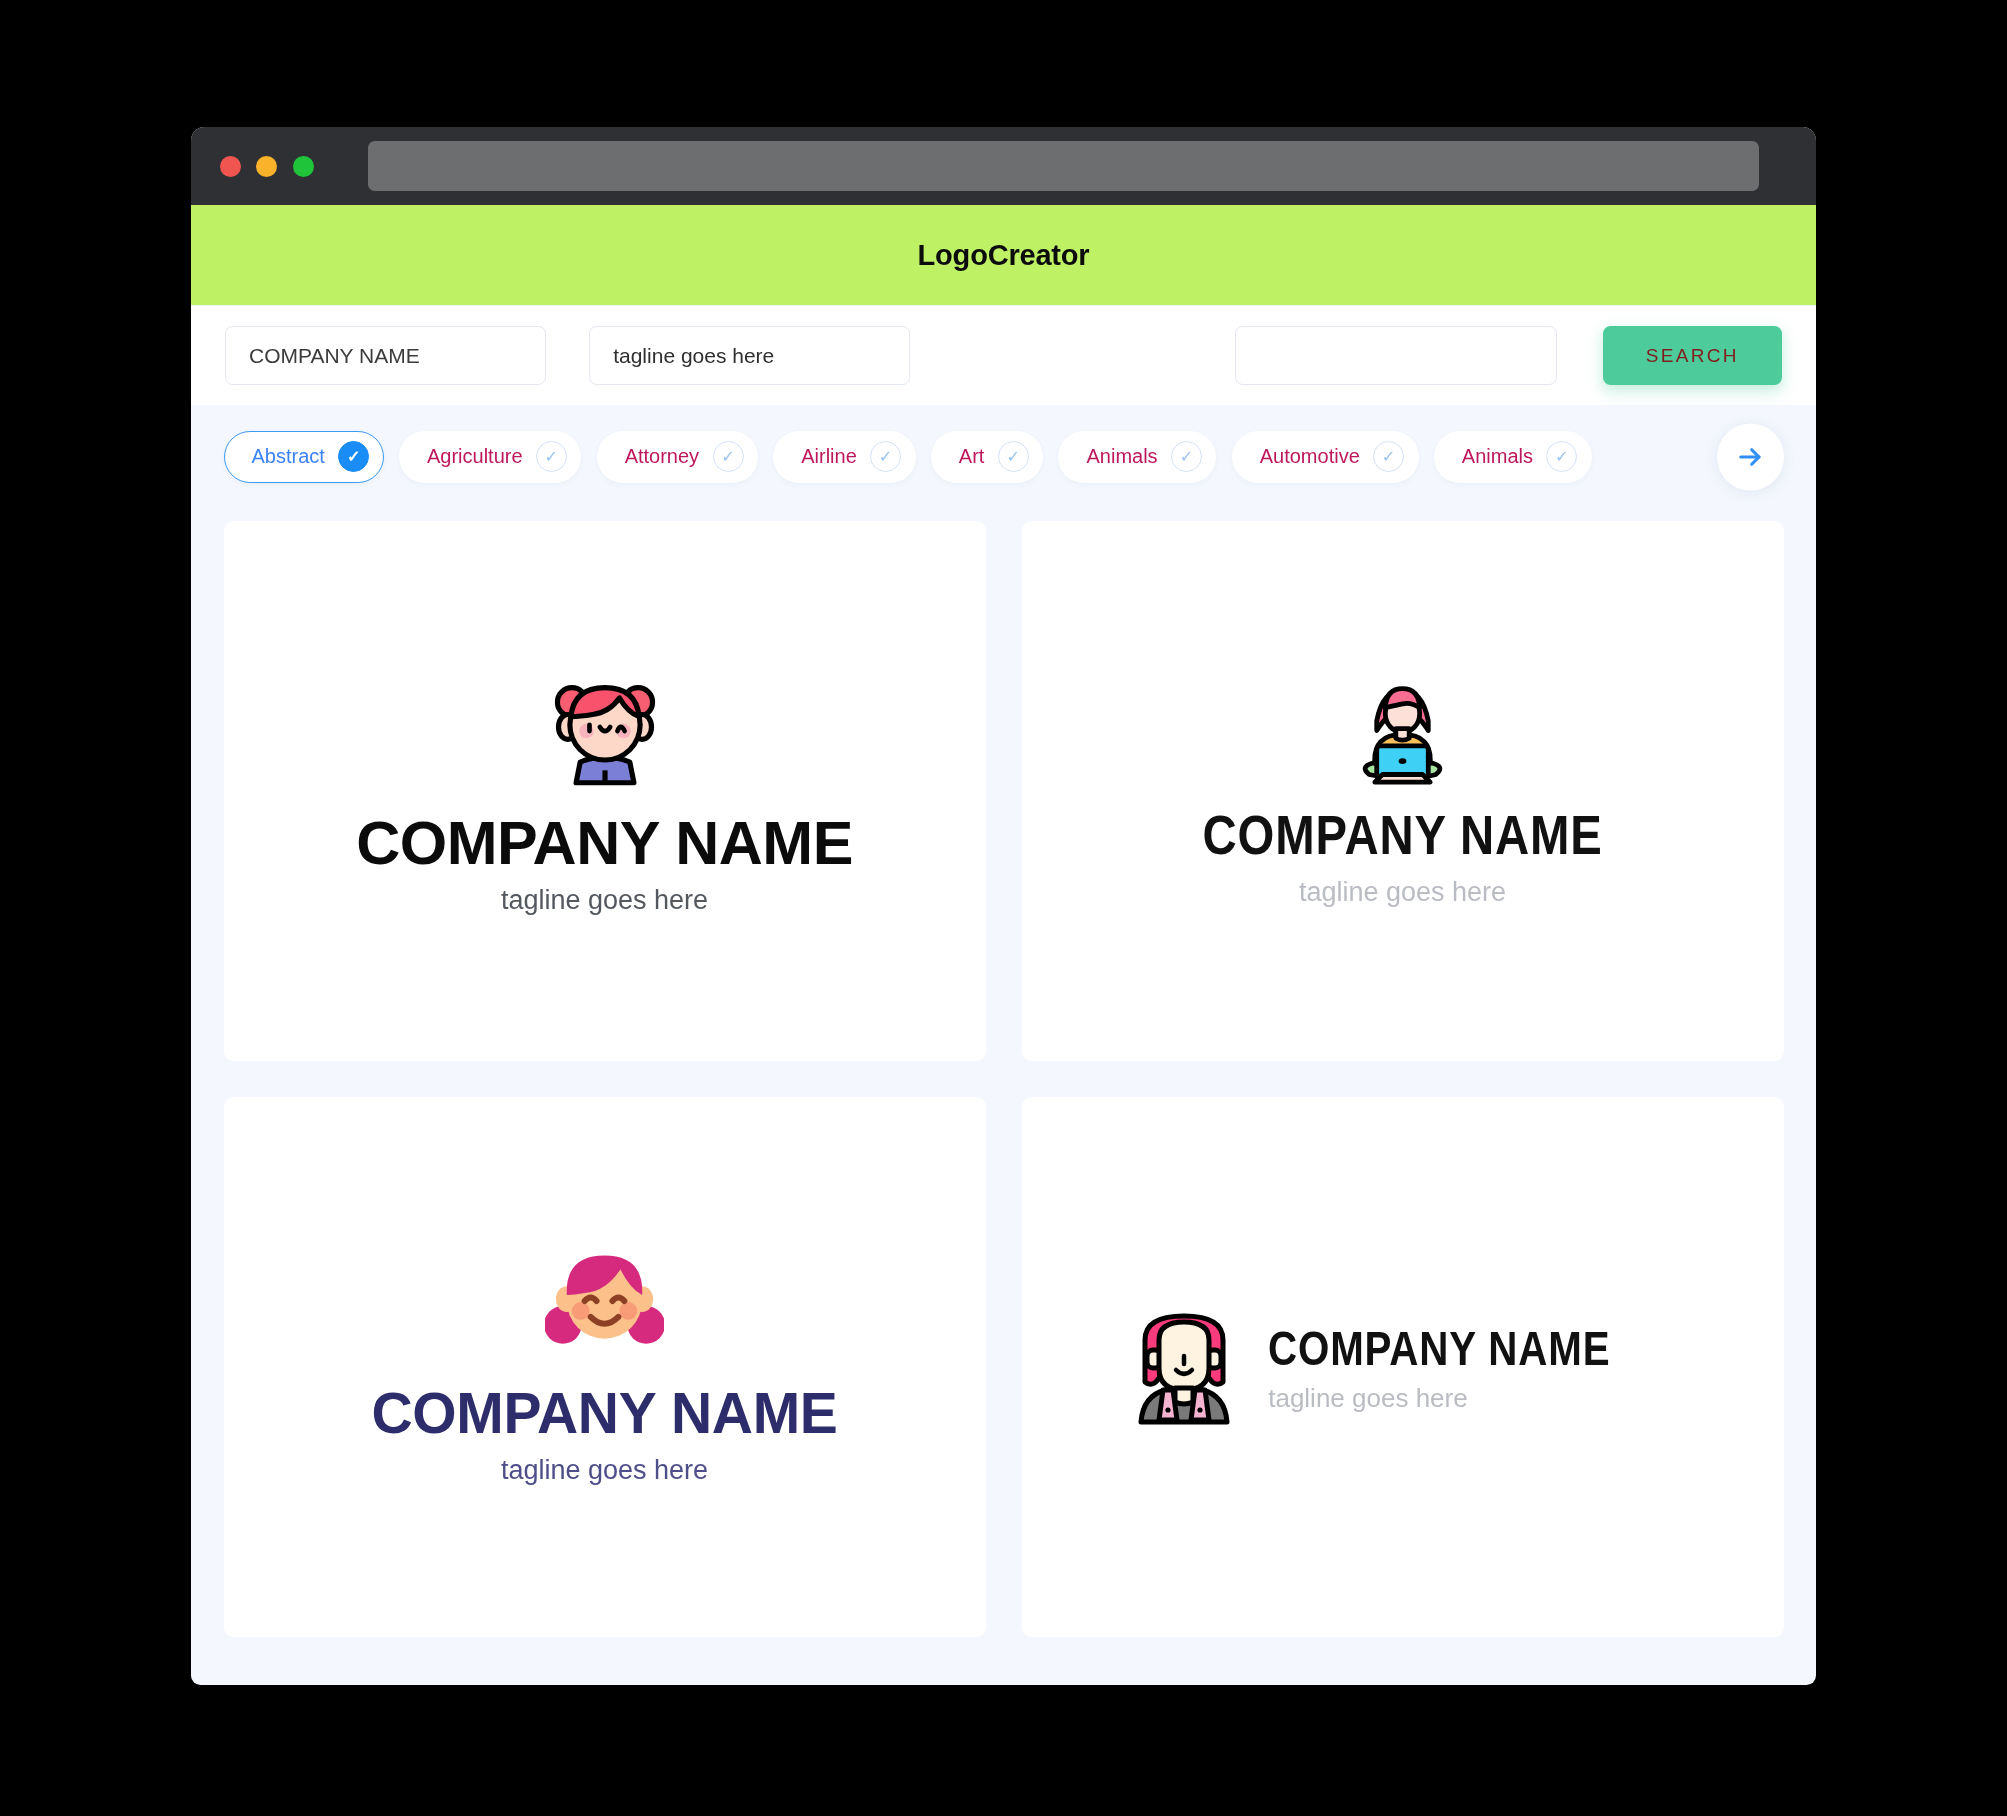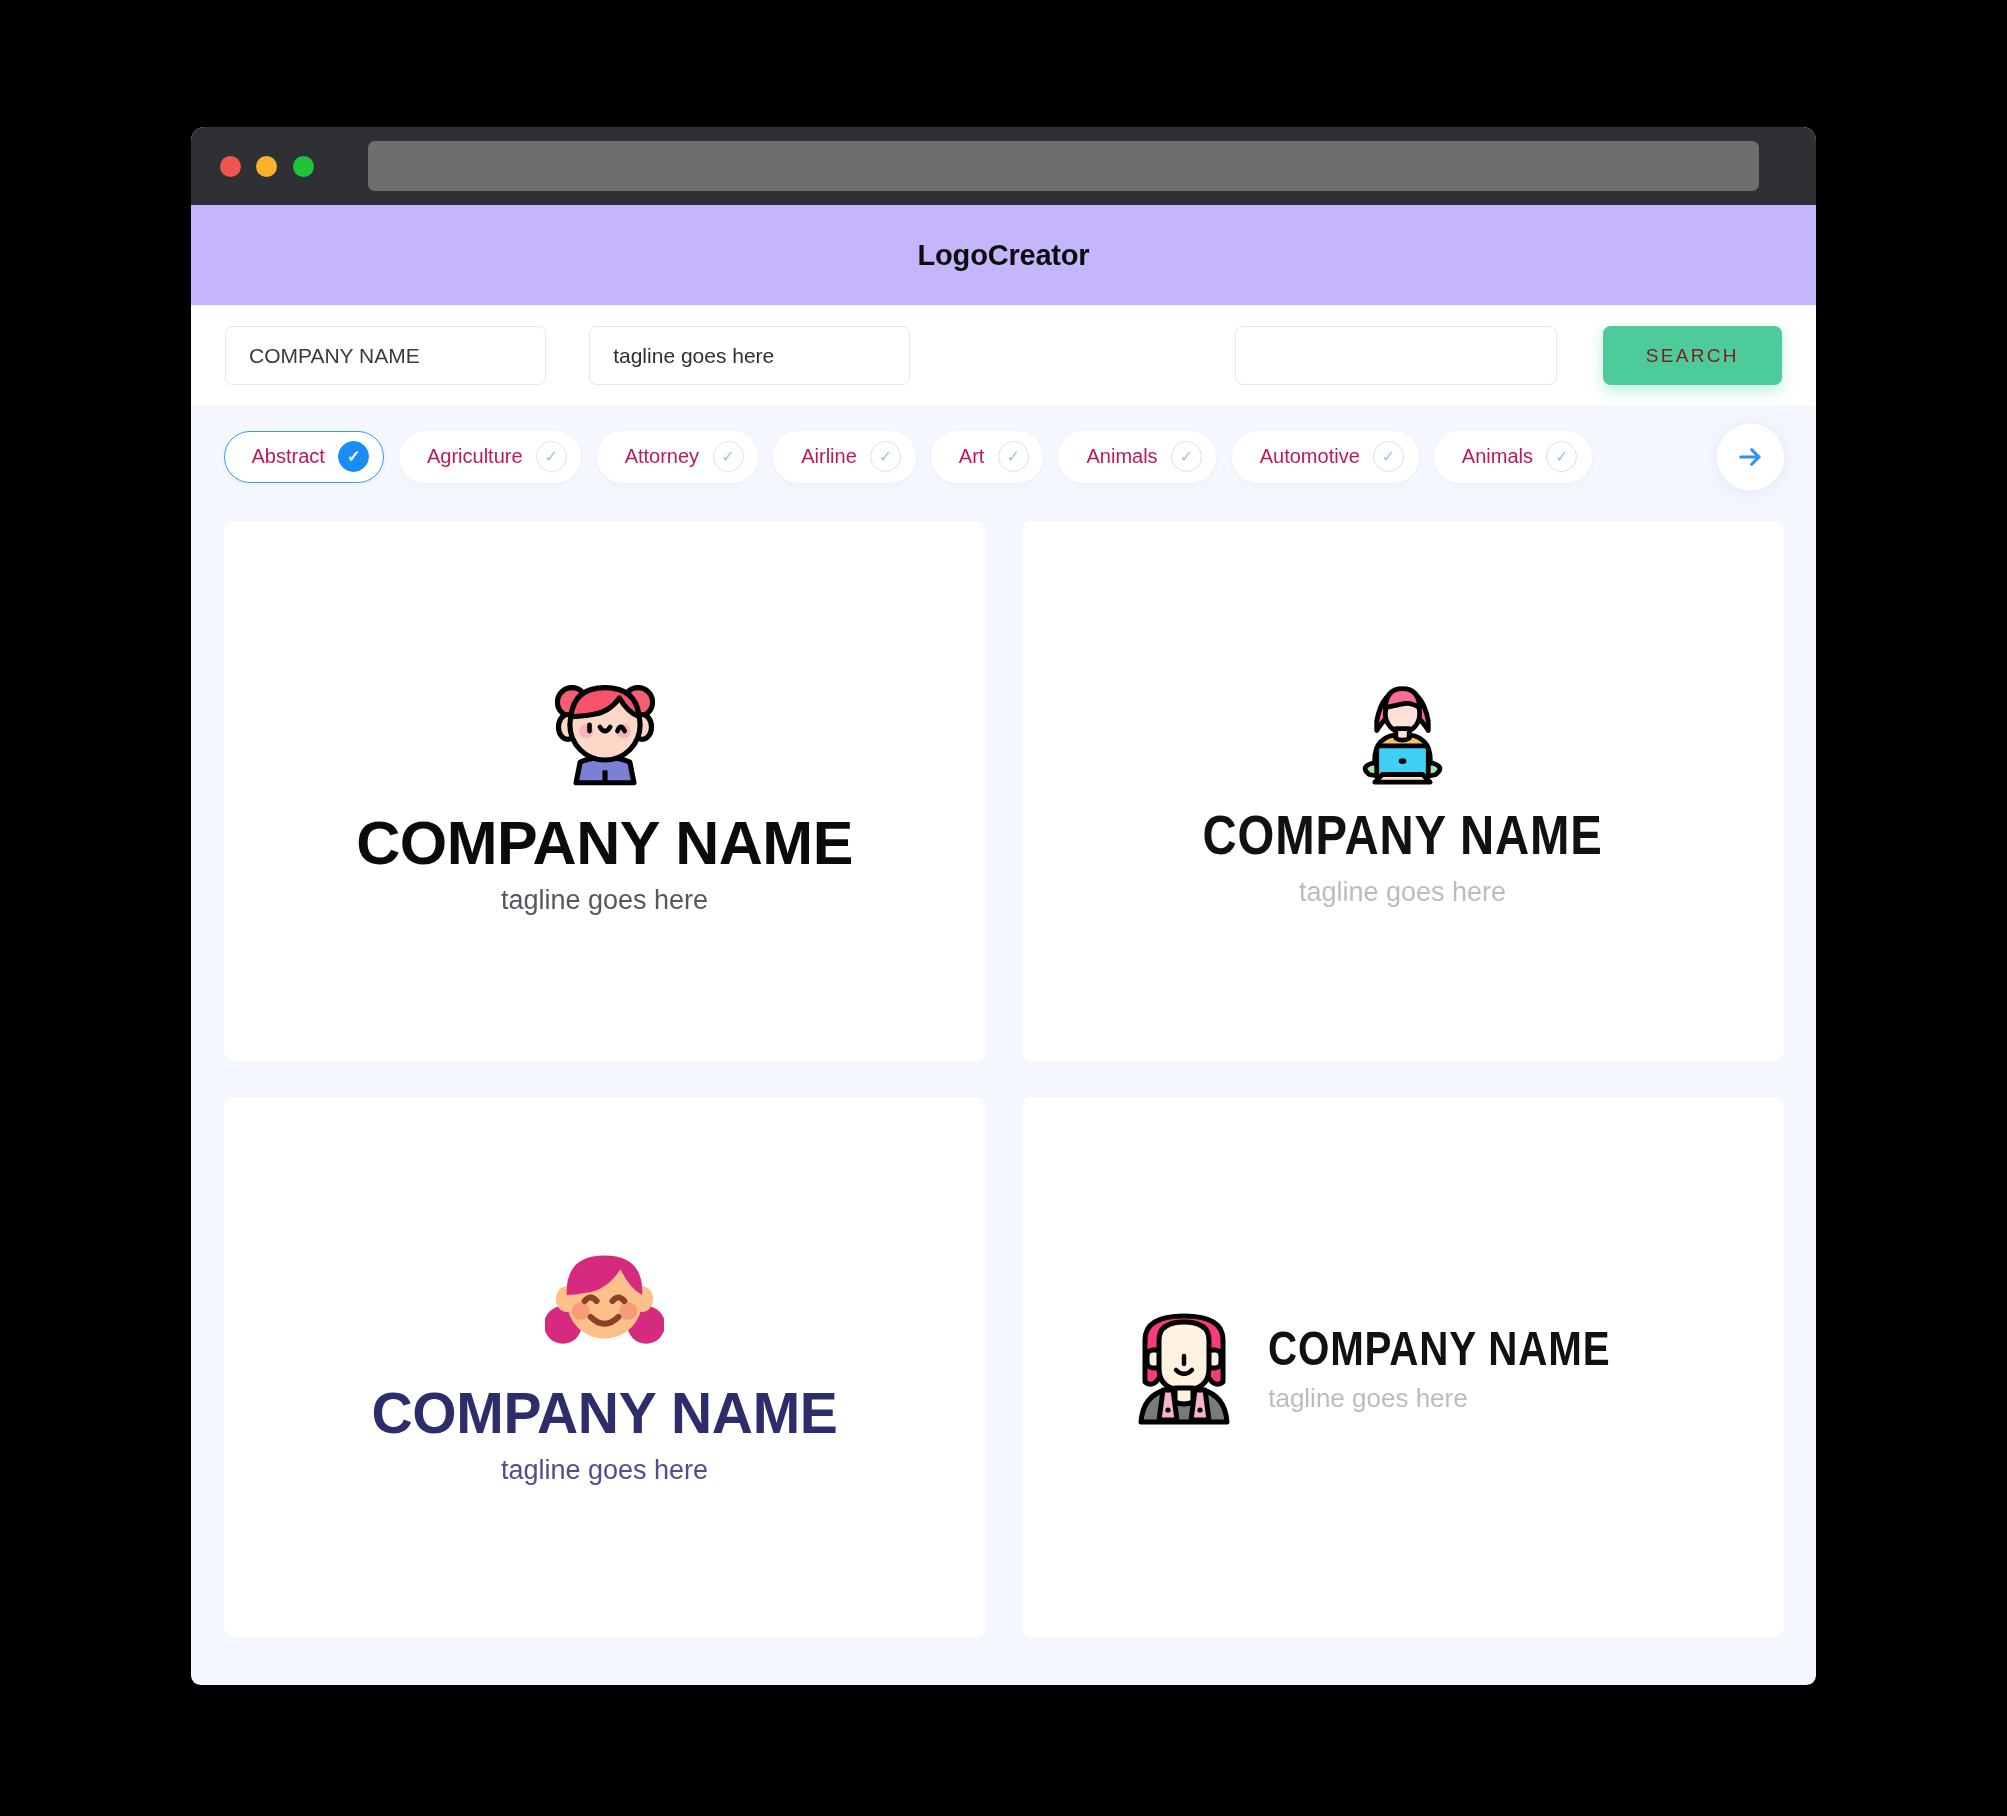--- a/index.html
+++ b/index.html
@@ -39,21 +39,21 @@
     margin-left: 54px;
     margin-right: 34px;
     height: 50px;
     border-radius: 6.7px;
     background: #6d6e70;
   }
 
   
   #app-header {
     height: 100px;
-    background: #c4b5fd;
+    background: #bef264;
     display: flex;
     align-items: center;
     justify-content: center;
     text-align: right;
   }
   #app-title {
     font-size: 29px;
     font-weight: 700;
     color: #0c0c0c;
     letter-spacing: -0.2px;
@@ -126,21 +126,21 @@
   .chip .tick {
     width: 31px; height: 31px;
     border-radius: 50%;
     border: 1.4px solid #d3e2f6;
     display: flex; align-items: center; justify-content: center;
     color: #9cc5f0;
     font-size: 16.3px;
     line-height: 1;
   }
   .chip.active { border-color: #3b9af4; background: #ffffff; }
-  .chip.active .chip-label { color: #be185d; }
+  .chip.active .chip-label { color: #3b82f6; }
   .chip.active .tick {
     background: #1a8cf5; border-color: #1a8cf5; color: #ffffff;
     font-weight: 700;
   }
   #chips-next {
     position: absolute;
     right: 32.5px; top: 50%;
     transform: translateY(-50%);
     width: 67px; height: 67px;
     border-radius: 50%;

